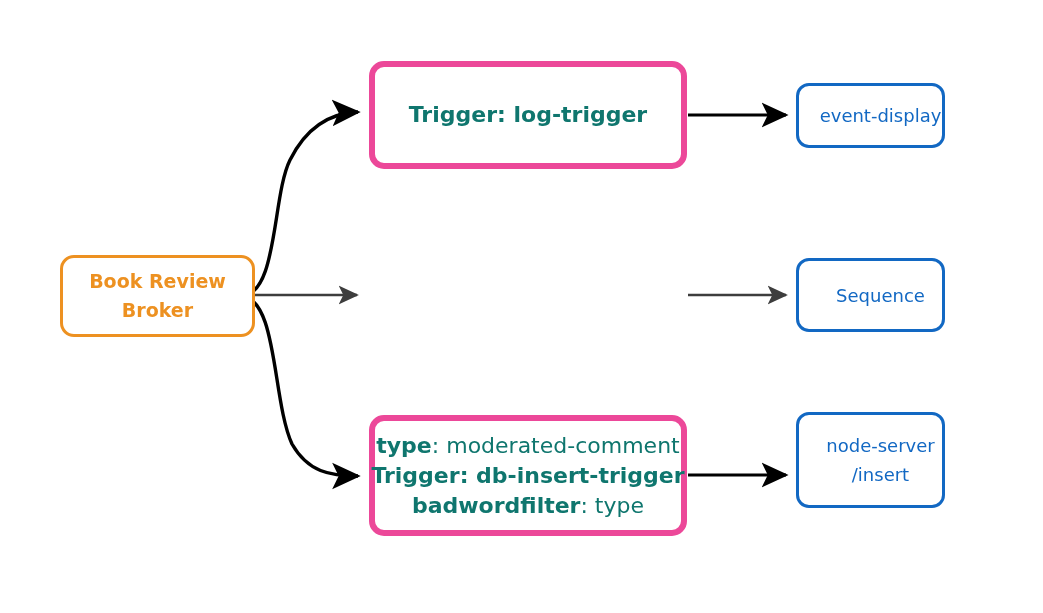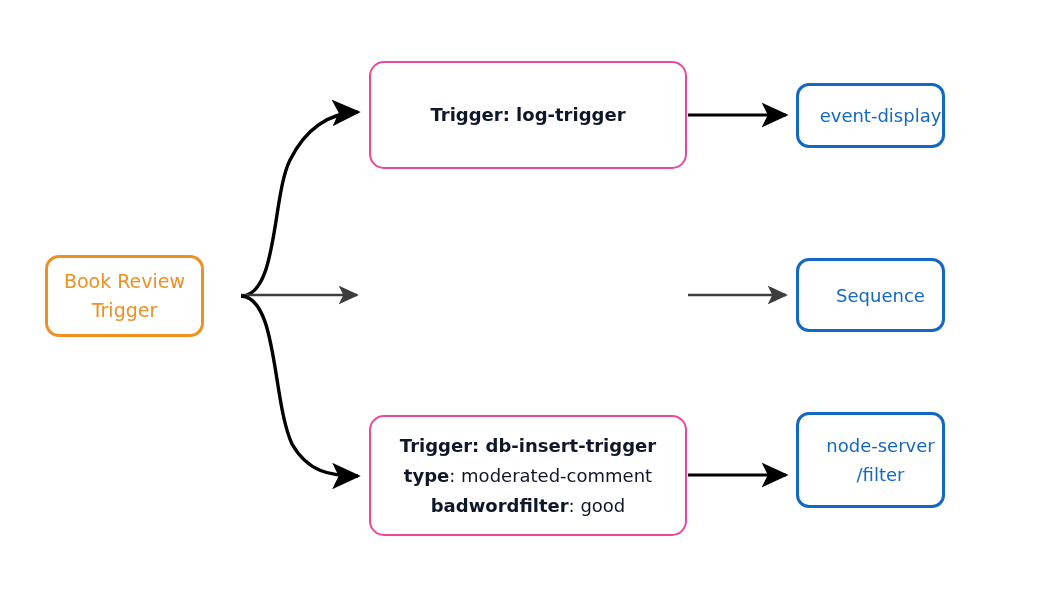--- a/index.html
+++ b/index.html
@@ -35,24 +35,24 @@
     text-align: center;
   }
   .node-broker {
     border: 3px solid #ED9121;
     border-radius: 14px;
     color: #ED9121;
     font-size: 19px;
     line-height: 29px;
   }
   .node-trigger {
-    border: 2px solid #ec4899;
+    border: 6px solid #ec4899;
     border-radius: 15px;
-    color: #0f172a;
-    font-size: 18px;
+    color: #0f766e;
+    font-size: 22px;
     line-height: 30px;
   }
   .node-target {
     border: 3px solid #1268C3;
     border-radius: 13px;
     color: #1268C3;
     font-size: 18px;
     line-height: 29px;
     padding-left: 20px;
   }
@@ -80,42 +80,42 @@
 
     <path d="M241,296 C278,298 272,400 292,444 C308,472 330,476 358,476" fill="none" stroke="#000000" stroke-width="3.4" marker-end="url(#arrowBlack)"></path>
 
     <path d="M688,115 L786,115" fill="none" stroke="#000000" stroke-width="3.2" marker-end="url(#arrowBlack)"></path>
 
     <path d="M688,295 L786,295" fill="none" stroke="#3D3D3D" stroke-width="2.4" marker-end="url(#arrowGray)"></path>
 
     <path d="M688,475 L786,475" fill="none" stroke="#000000" stroke-width="3.2" marker-end="url(#arrowBlack)"></path>
   </svg>
 
-  <div class="node node-broker" style="left:45px; top:255px; width:159px; height:82px;">
+  <div class="node node-broker" style="left:60px; top:255px; width:195px; height:82px;font-weight:bold;">
     <span class="ln">Book Review</span>
-    <span class="ln">Trigger</span>
+    <span class="ln">Broker</span>
   </div>
 
   <div class="node node-trigger" style="left:369px; top:61px; width:318px; height:108px;">
     <span class="ln b">Trigger: log-trigger</span>
   </div>
 
 
   <div class="node node-trigger" style="left:369px; top:415px; width:318px; height:121px;">
+    <span class="ln"><span class="b">type</span><span>: moderated-comment</span></span>
     <span class="ln b">Trigger: db-insert-trigger</span>
-    <span class="ln"><span class="b">type</span><span>: moderated-comment</span></span>
-    <span class="ln"><span class="b">badwordfilter</span><span>: good</span></span>
+    <span class="ln"><span class="b">badwordfilter</span><span>: type</span></span>
   </div>
 
   <div class="node node-target" style="left:796px; top:83px; width:149px; height:65px;">
     <span class="ln">event-display</span>
   </div>
 
   <div class="node node-target" style="left:796px; top:258px; width:149px; height:74px;">
     <span class="ln">Sequence</span>
   </div>
 
   <div class="node node-target" style="left:796px; top:412px; width:149px; height:96px;">
     <span class="ln">node-server</span>
-    <span class="ln">/filter</span>
+    <span class="ln">/insert</span>
   </div>
 
 </div>
 
 </body></html>

